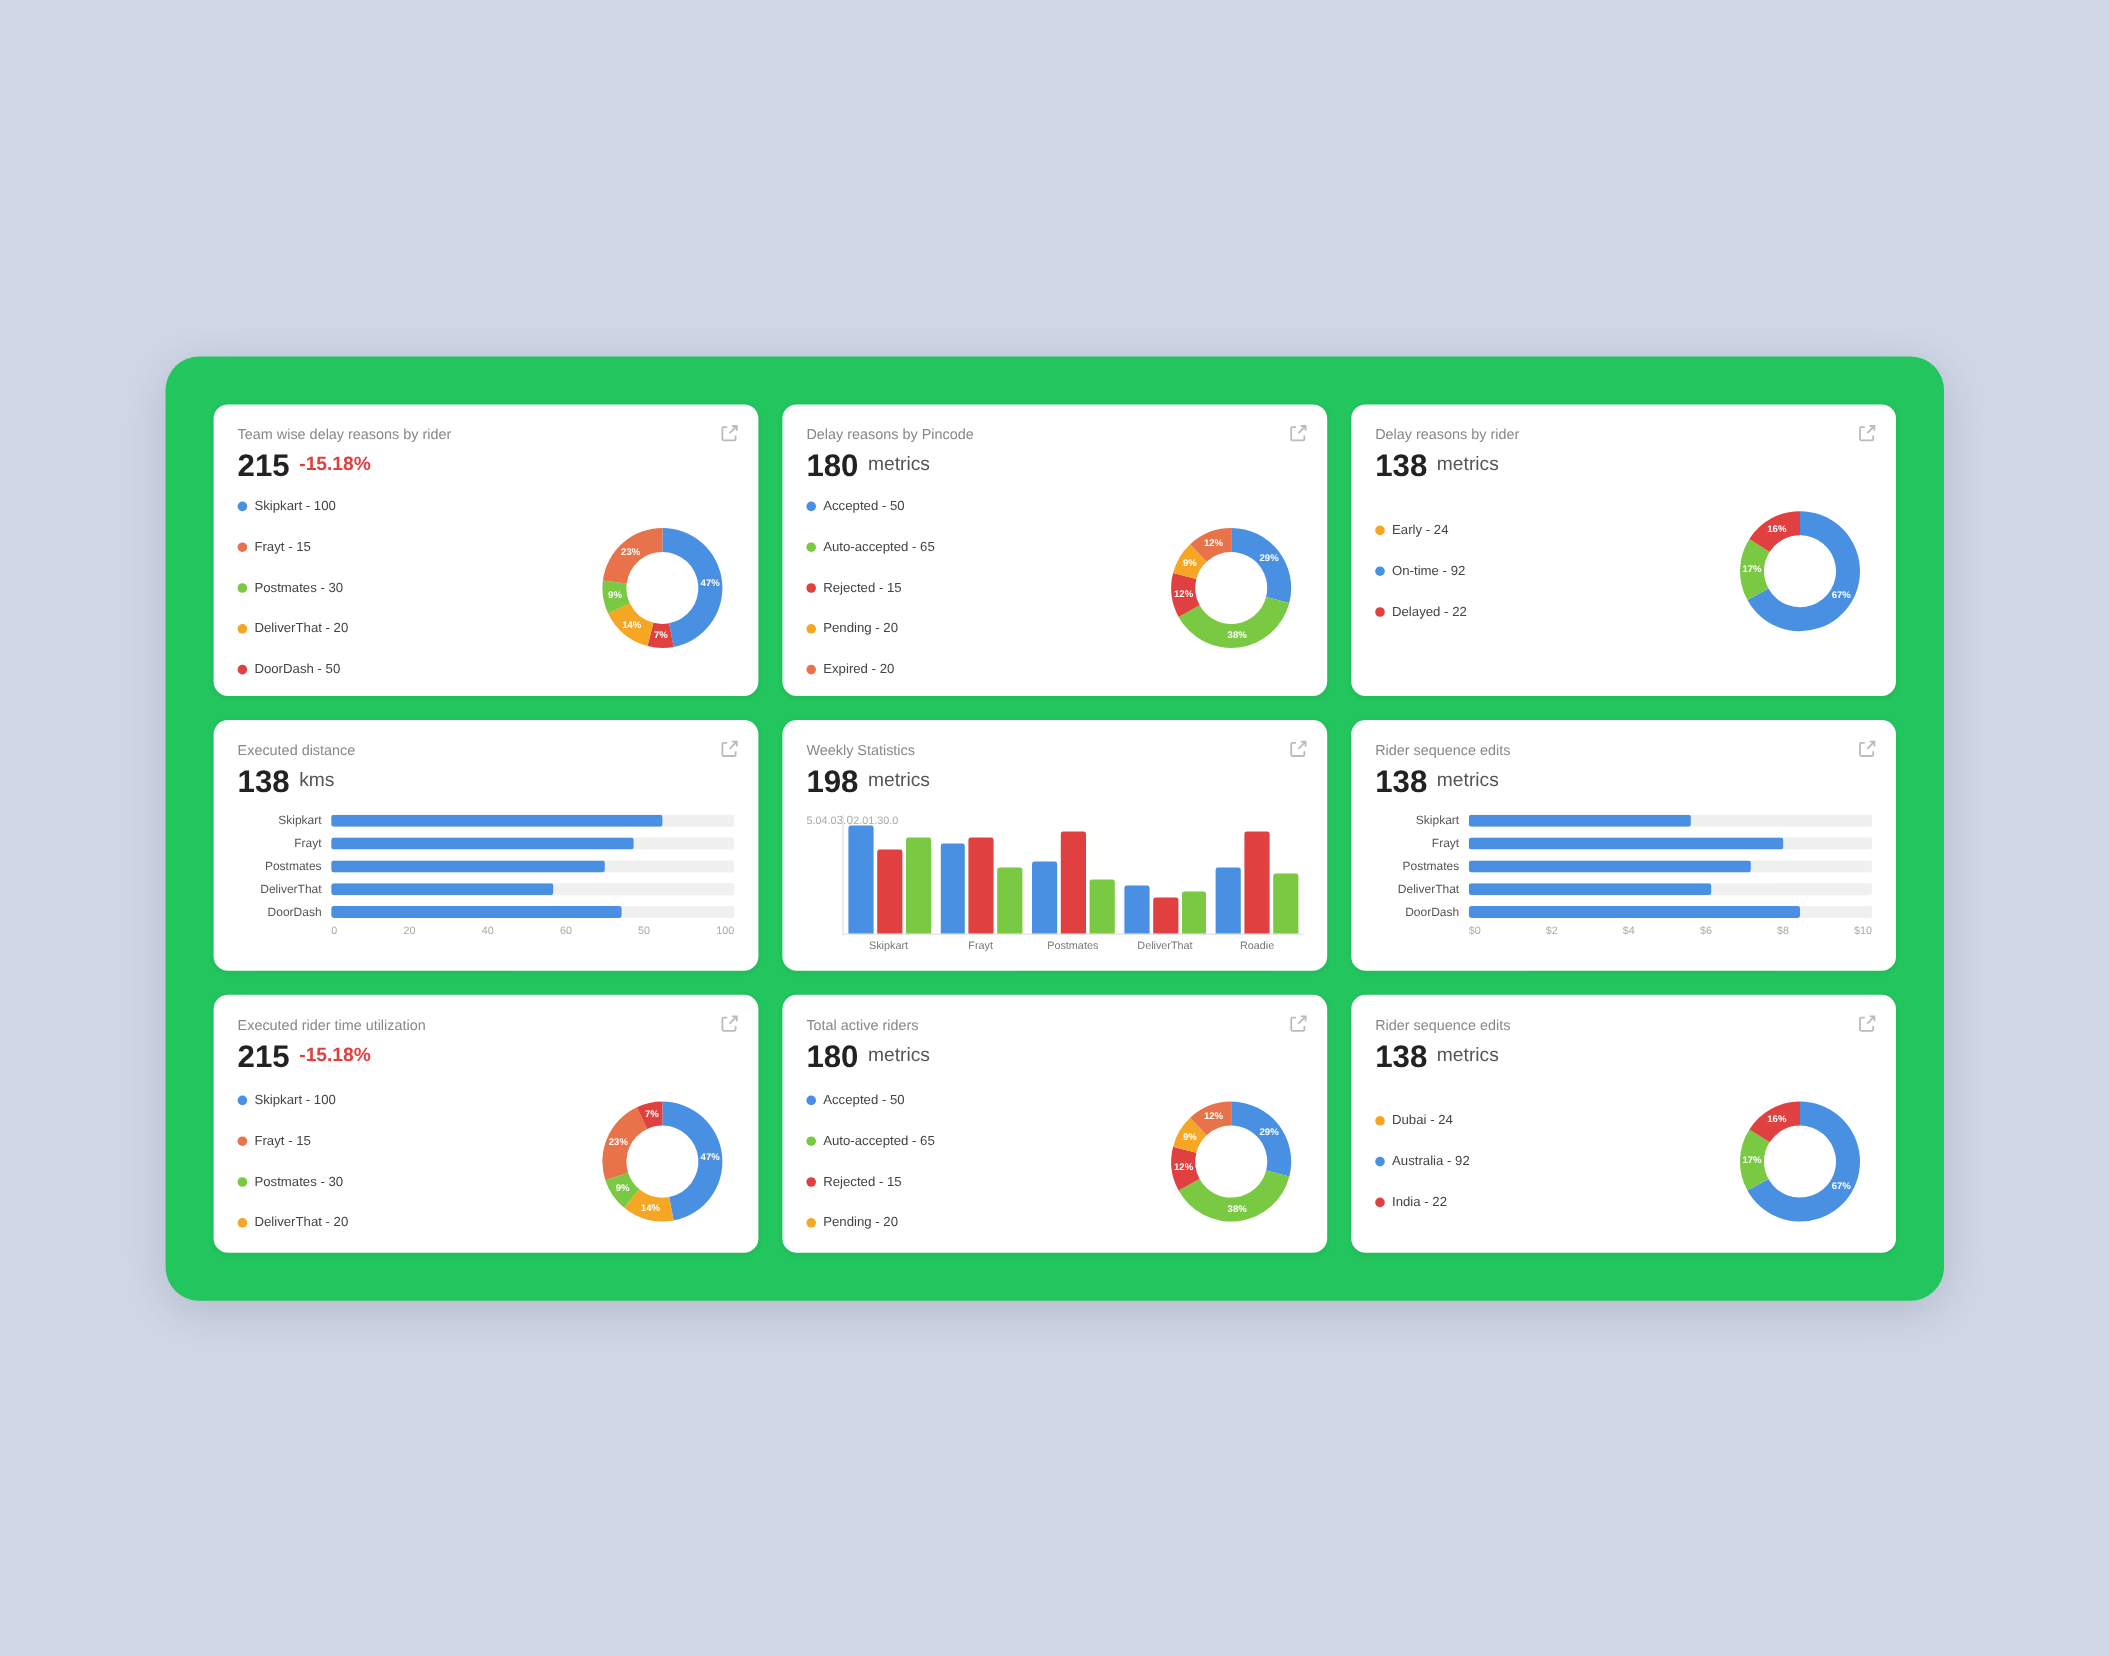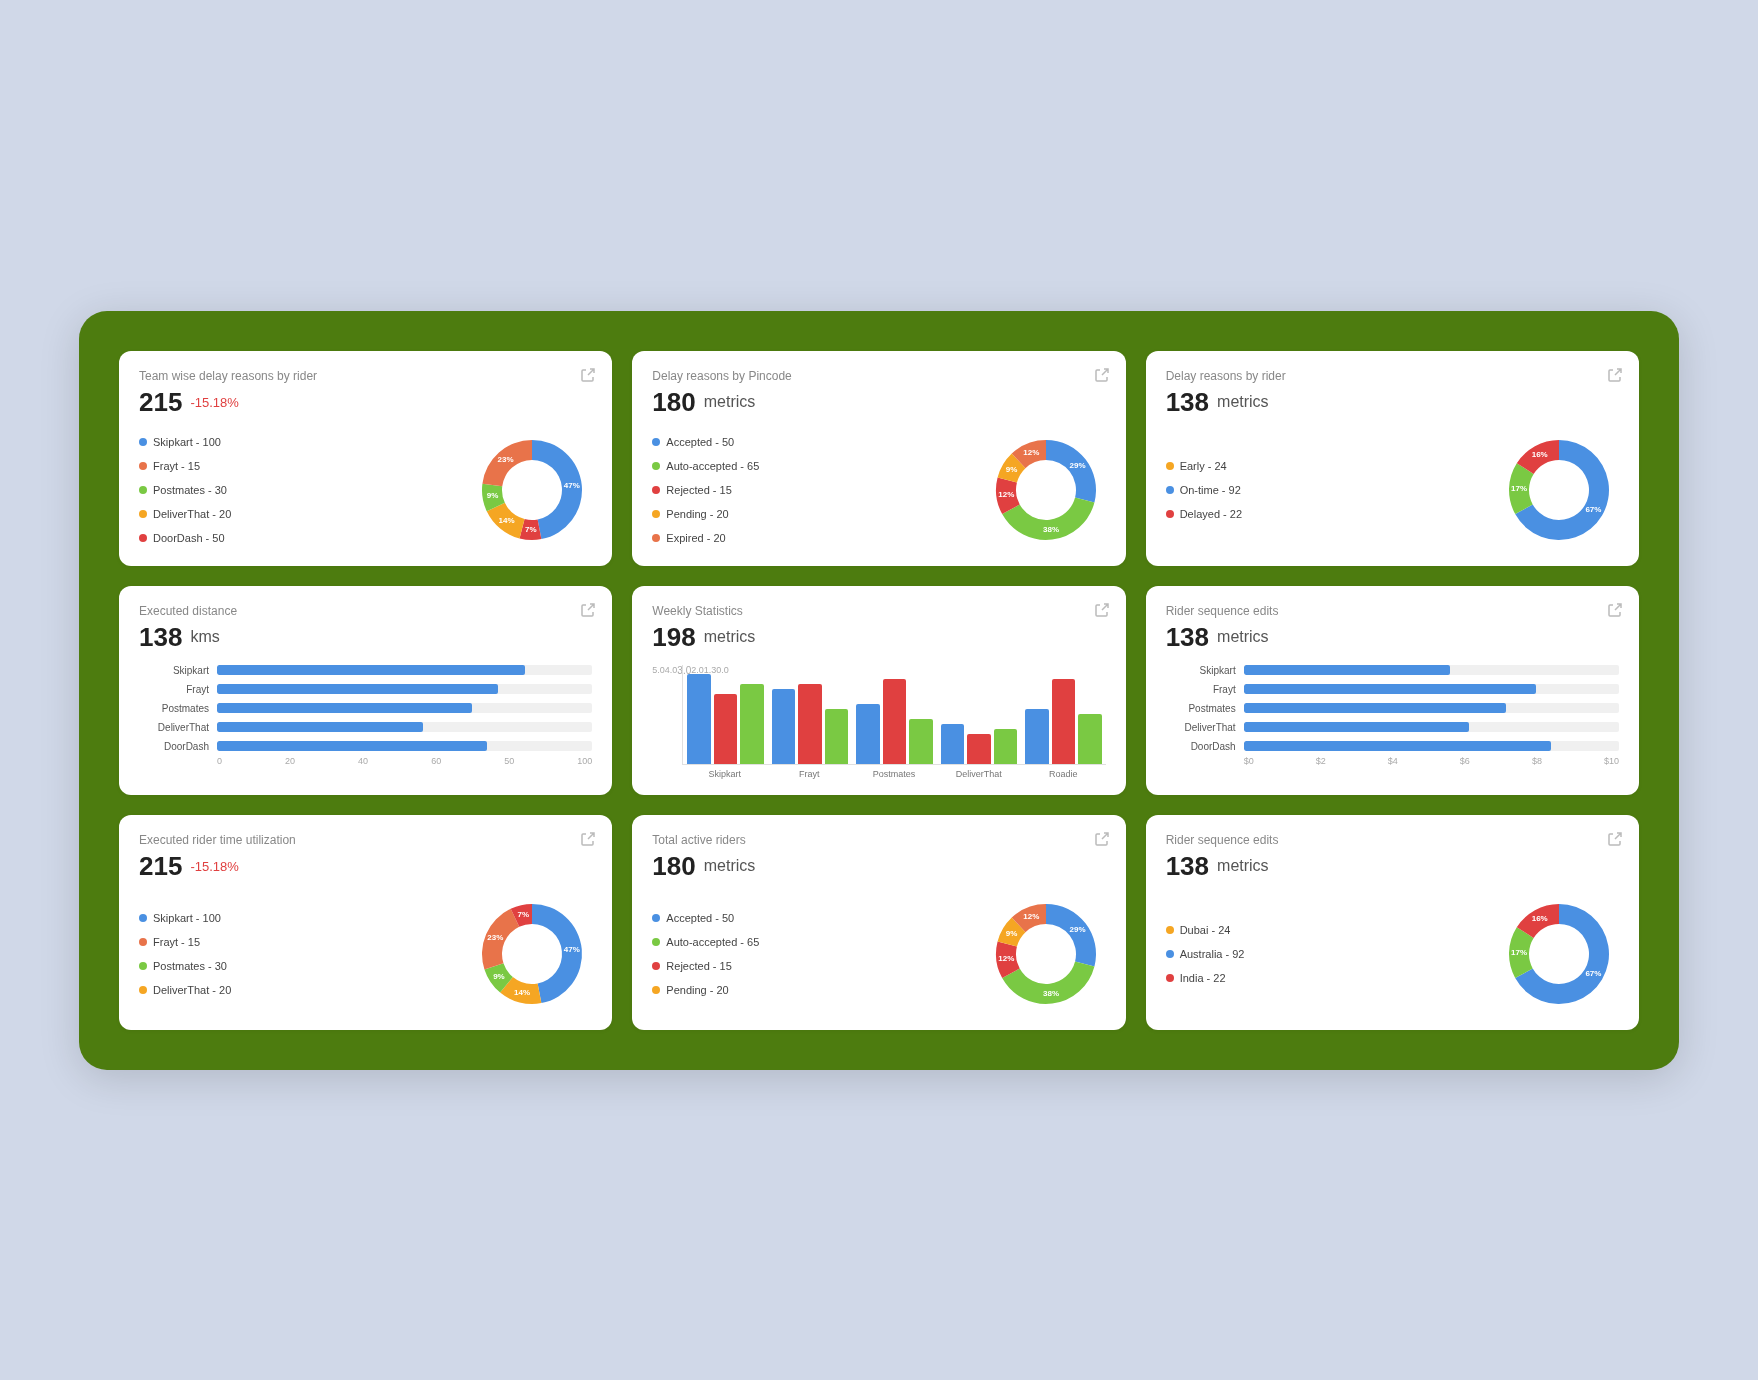--- a/index.html
+++ b/index.html
@@ -5,24 +5,24 @@
     * { box-sizing: border-box; margin: 0; padding: 0; }
     body {
       background: #d0d8e8;
       display: flex;
       justify-content: center;
       align-items: center;
       min-height: 100vh;
       font-family: -apple-system, BlinkMacSystemFont, 'Segoe UI', sans-serif;
     }
     .outer-container {
-      background: #4d7c0f;
+      background: #22c55e;
       border-radius: 28px;
       padding: 40px;
-      width: 1600px;
+      width: 1482px;
       box-shadow: 0 8px 40px rgba(0,0,0,0.15);
     }
     .dashboard-grid {
       display: grid;
       grid-template-columns: repeat(3, 1fr);
       gap: 20px;
     }
     .card {
       background: #ffffff;
       border-radius: 12px;
@@ -38,22 +38,22 @@
     .card-metric {
       font-size: 26px;
       font-weight: 600;
       color: #222;
       display: flex;
       align-items: center;
       gap: 8px;
       margin-bottom: 12px;
     }
     .card-metric .badge {
-      font-size: 13px;
-      font-weight: 400;
+      font-size: 16px;
+      font-weight: 700;
       color: #e04040;
     }
     .card-metric .unit {
       font-size: 16px;
       font-weight: 400;
       color: #555;
     }
     .external-icon {
       position: absolute;
       top: 16px;
@@ -65,21 +65,21 @@
     
     .donut-section {
       display: flex;
       align-items: center;
       gap: 12px;
     }
     .legend {
       flex: 1;
       display: flex;
       flex-direction: column;
-      gap: 12px;
+      gap: 22px;
     }
     .legend-item {
       display: flex;
       align-items: center;
       gap: 6px;
       font-size: 11px;
       color: #444;
     }
     .legend-dot {
       width: 8px;

